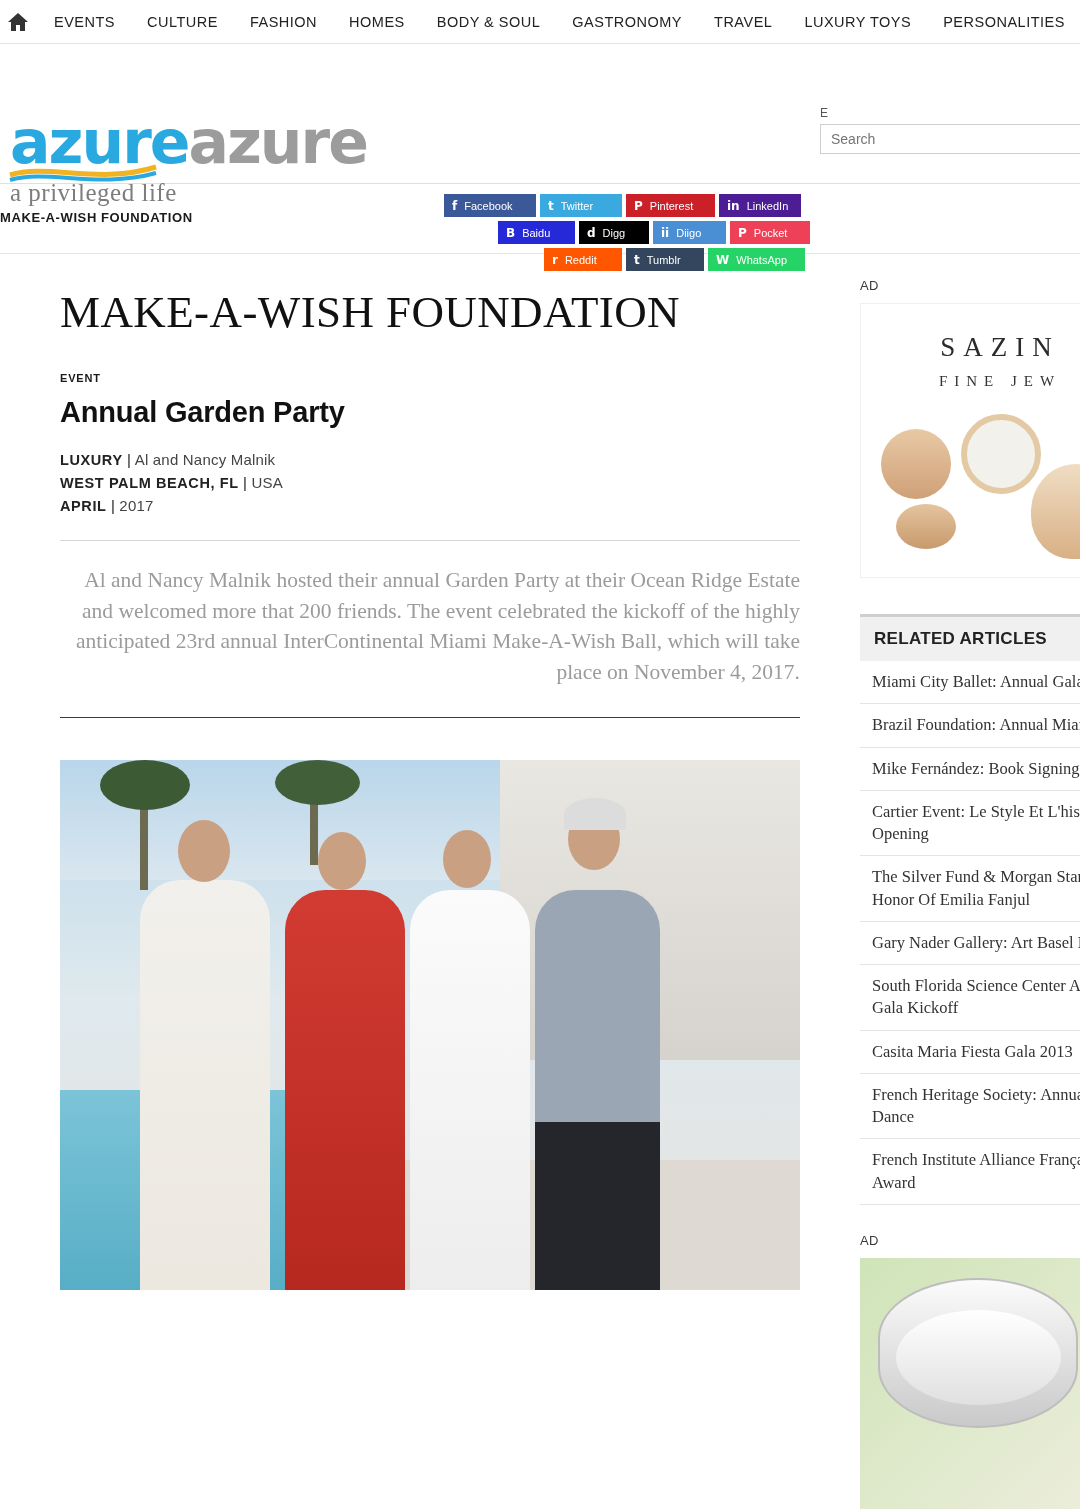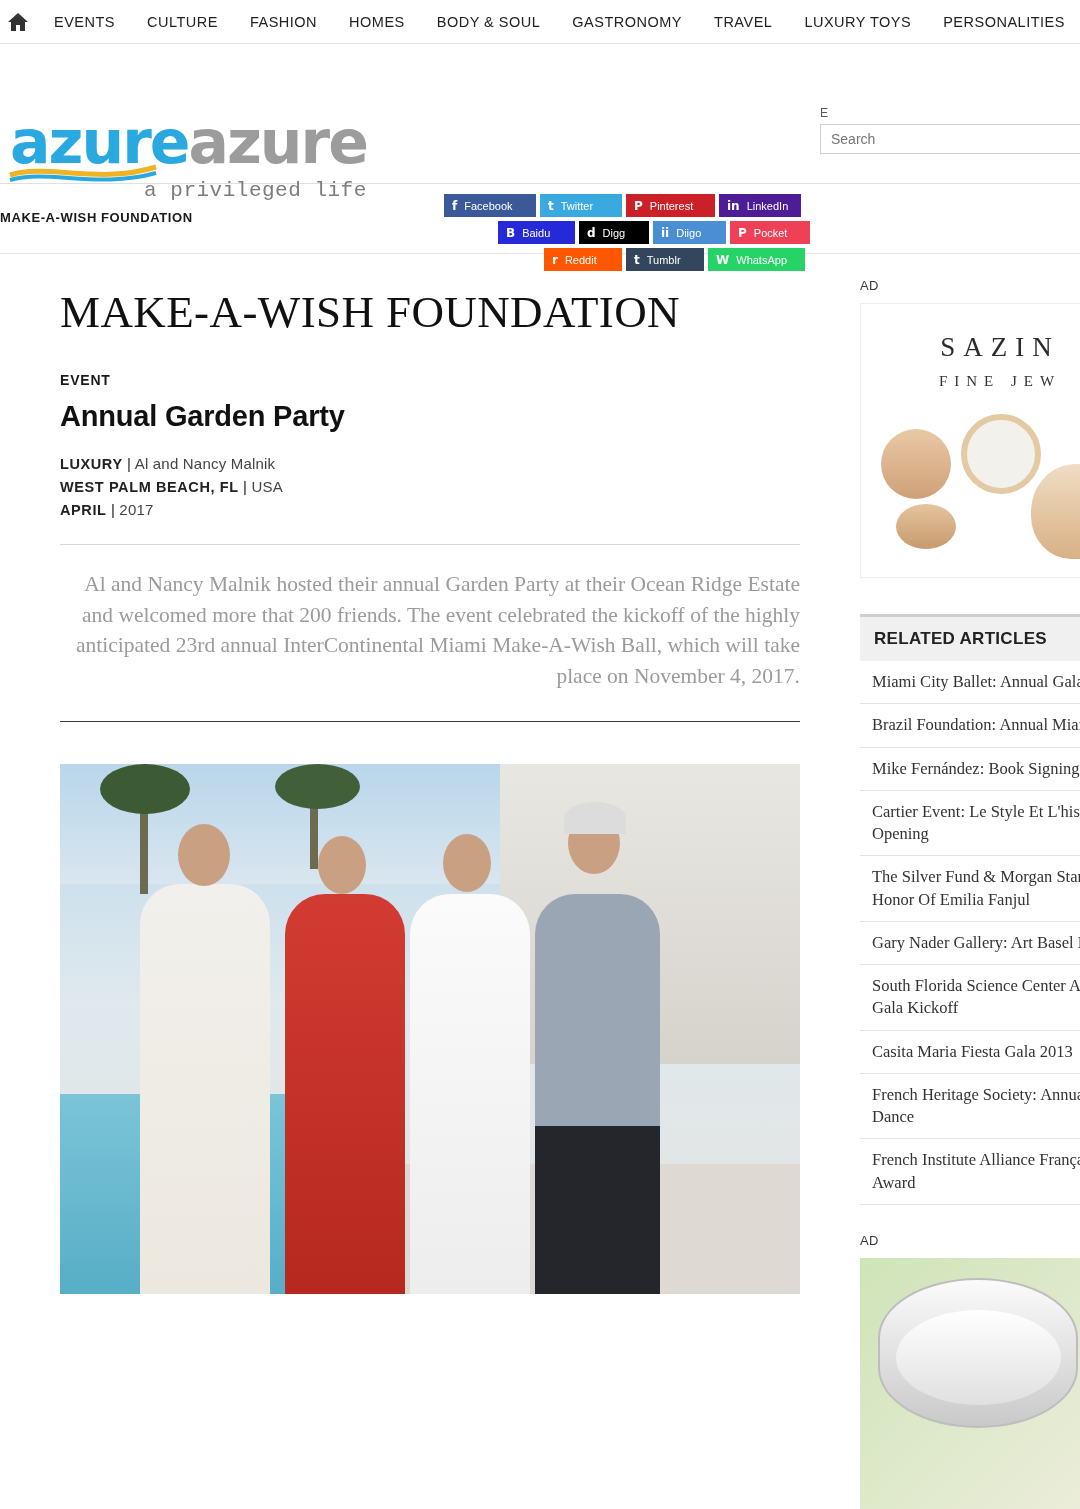--- a/index.html
+++ b/index.html
@@ -50,24 +50,23 @@
   }
   .logo-text {
     font-family: "DejaVu Sans", sans-serif;
     font-size: 60px;
     letter-spacing: -2px;
     font-weight: 700;
   }
   .logo-azure1 { color: #29a9e0; }
   .logo-azure2 { color: #9c9c9c; }
   .logo-tag {
-    font-family: Liberation Mono, monospace;
-    font-size: 21px;
+    font-family: Liberation Serif, serif;
+    font-size: 25px;
     color: #7d7d7d;
-    text-align: right;
     margin-top: 8px;
     letter-spacing: .5px;
   }
   .swoosh {
     position: absolute;
     left: 8px; top: 117px;
     width: 150px; height: 22px;
     overflow: hidden;
   }
   .search-area {
@@ -141,21 +140,21 @@
   
   h1.title {
     font-family: "Liberation Serif", serif;
     font-size: 45px;
     font-weight: 400;
     letter-spacing: .4px;
     color: #111;
     margin: 6px 0 34px 0;
   }
   .kicker {
-    font-size: 14px;
+    font-size: 11px;
     font-weight: bold;
     letter-spacing: .8px;
     color: #1a1a1a;
     margin-bottom: 12px;
   }
   h2.subtitle {
     font-size: 29px;
     font-weight: bold;
     color: #111;
     margin: 0 0 22px 0;

